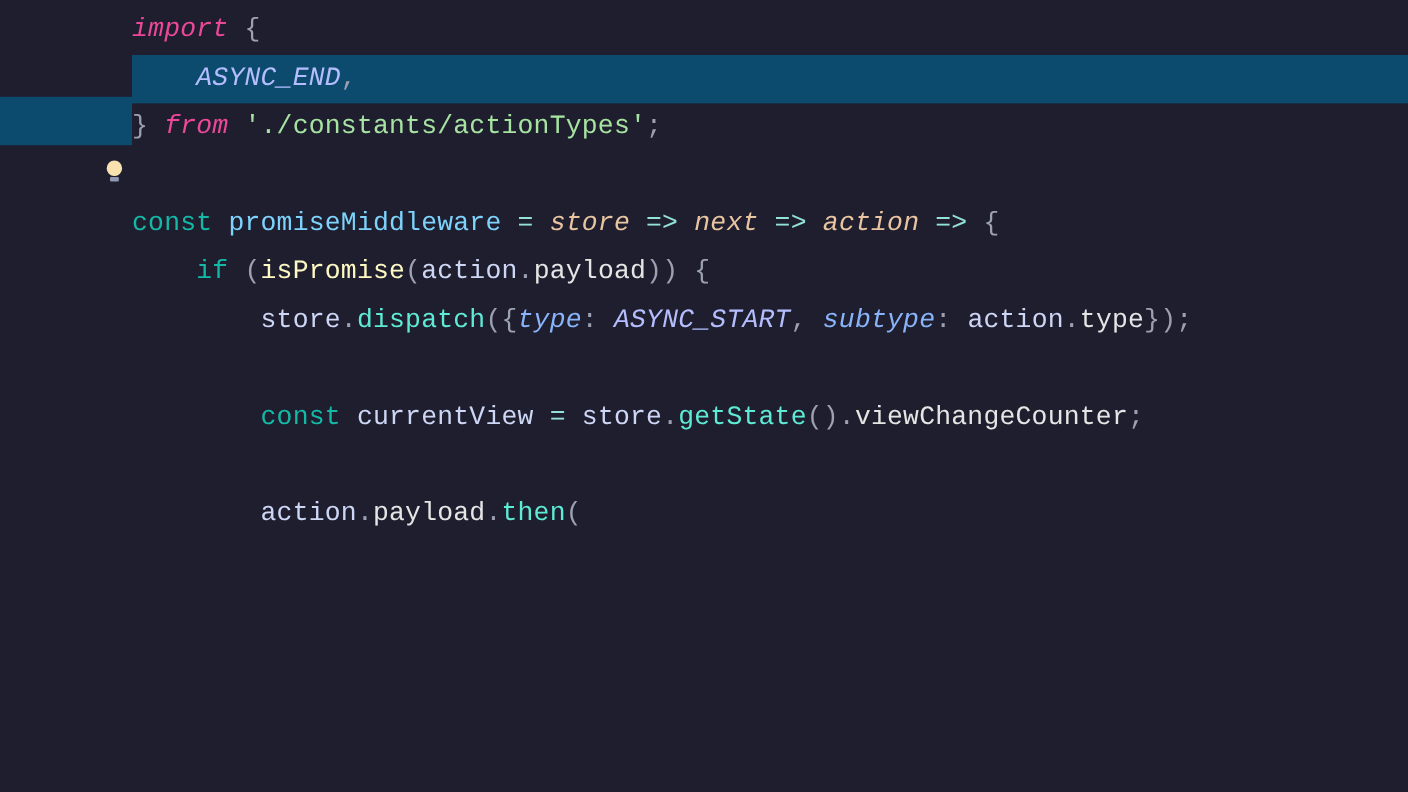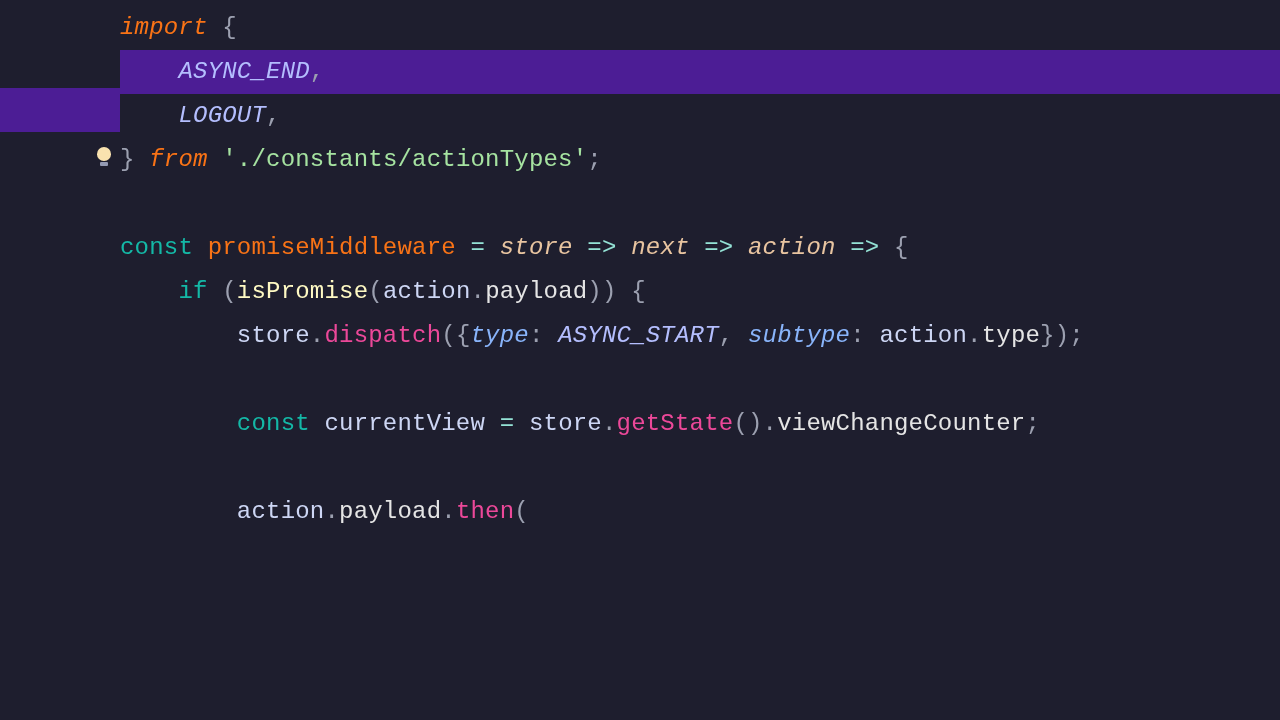--- a/index.html
+++ b/index.html
@@ -35,21 +35,21 @@
     bottom: 0;
   }
   .line {
     height: 44px;
     line-height: 44px;
     white-space: pre;
     position: relative;
     letter-spacing: 0.2px;
   }
   .hl {
-    background: #4c1d95;
+    background: #0c4a6e;
   }
   .gutter .line {
     text-align: center;
   }
   .bulb {
     display: inline-block;
     width: 14px;
     height: 14px;
     background: #f9e2af;
     border-radius: 50% 50% 48% 48%;
@@ -62,30 +62,30 @@
     left: 3px;
     top: 15px;
     width: 8px;
     height: 4px;
     background: #9399b2;
     border-radius: 1px;
   }
 
   
   .kw   { color: #14b8a6; }              
-  .kw-i { color: #f97316; font-style: italic; margin-top: 28px; } 
+  .kw-i { color: #ec4899; font-style: italic; margin-top: 28px; } 
   .con  { color: #b4befe; font-style: italic; } 
   .pun  { color: #9ca0b0; }              
   .str  { color: #a6e3a1; }              
-  .fn   { color: #f97316; }              
+  .fn   { color: #7dd3fc; }              
   .fns  { color: #fef9c3; }              
   .var  { color: #cdd6f4; }              
   .prm  { color: #e8c4a0; font-style: italic; } 
   .op   { color: #94e2d5; }              
-  .mth  { color: #ec4899; }              
+  .mth  { color: #5eead4; }              
   .prop { color: #e5e5e5; }              
   .key  { color: #89b4fa; font-style: italic; } 
 </style>
 </head>
 <body>
 
 <div class="editor">
 
   <div class="gutter">
     <div class="line"></div>
@@ -109,21 +109,20 @@
   </div>
 
   <div class="code">
 
     <div class="line"><span class="kw-i">import</span><span class="var"> </span><span class="pun">{</span></div>
 
 
     <div class="line hl"><span>    </span><span class="con">ASYNC_END</span><span class="pun">,</span></div>
 
 
-    <div class="line"><span>    </span><span class="con">LOGOUT</span><span class="pun">,</span></div>
 
 
     <div class="line"><span class="pun">}</span><span> </span><span class="kw-i">from</span><span> </span><span class="str">'./constants/actionTypes'</span><span class="pun">;</span></div>
 
     <div class="line"></div>
 
     <div class="line"><span class="kw">const</span><span> </span><span class="fn">promiseMiddleware</span><span> </span><span class="op">=</span><span> </span><span class="prm">store</span><span> </span><span class="op">=&gt;</span><span> </span><span class="prm">next</span><span> </span><span class="op">=&gt;</span><span> </span><span class="prm">action</span><span> </span><span class="op">=&gt;</span><span> </span><span class="pun">{</span></div>
 
     <div class="line"><span>    </span><span class="kw">if</span><span> </span><span class="pun">(</span><span class="fns">isPromise</span><span class="pun">(</span><span class="var">action</span><span class="pun">.</span><span class="prop">payload</span><span class="pun">)</span><span class="pun">)</span><span> </span><span class="pun">{</span></div>
 

